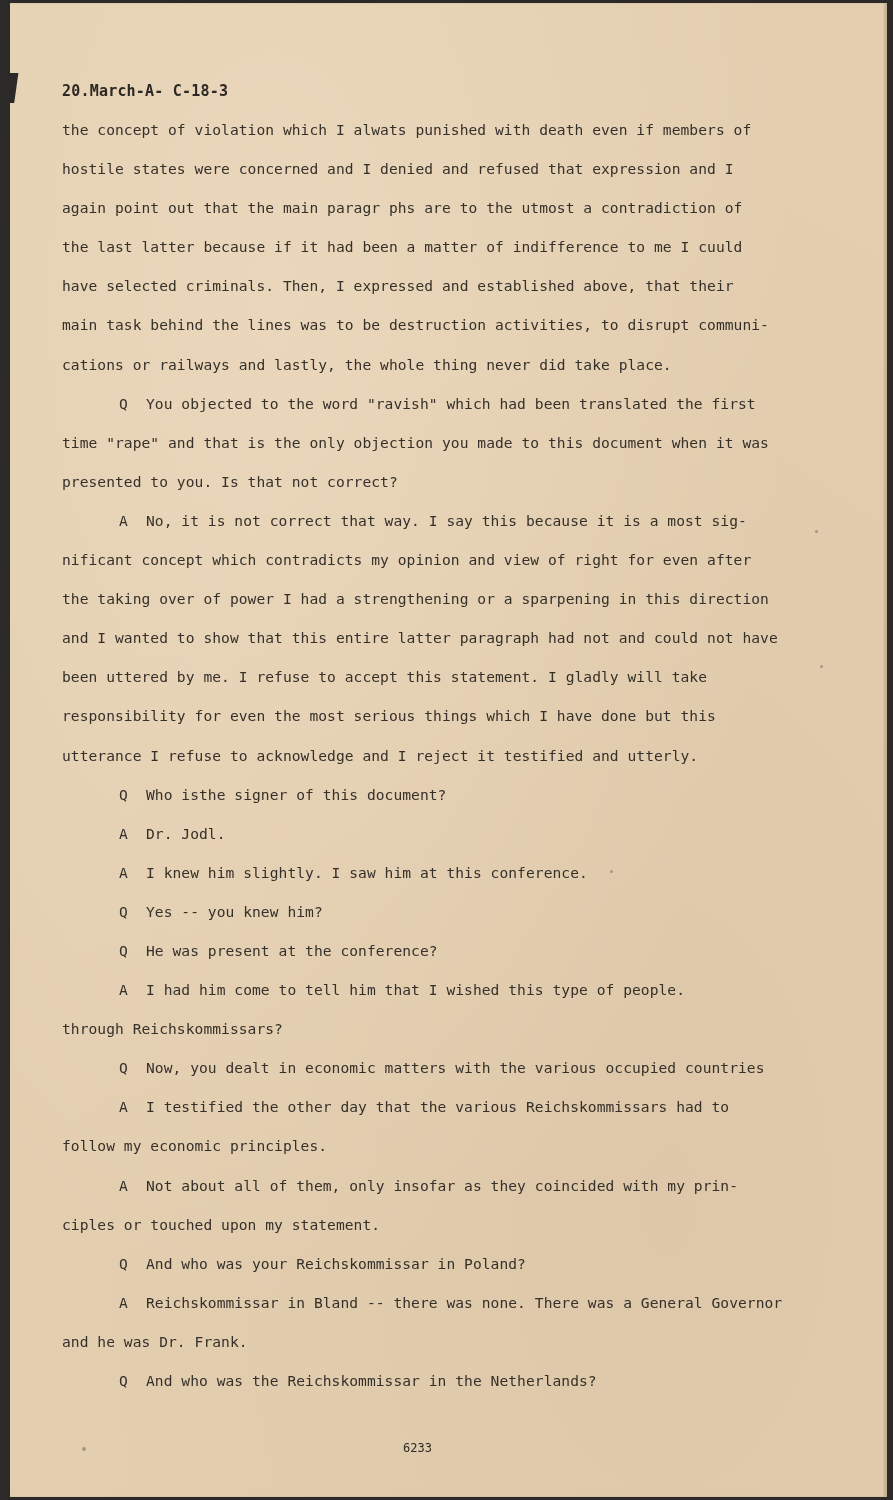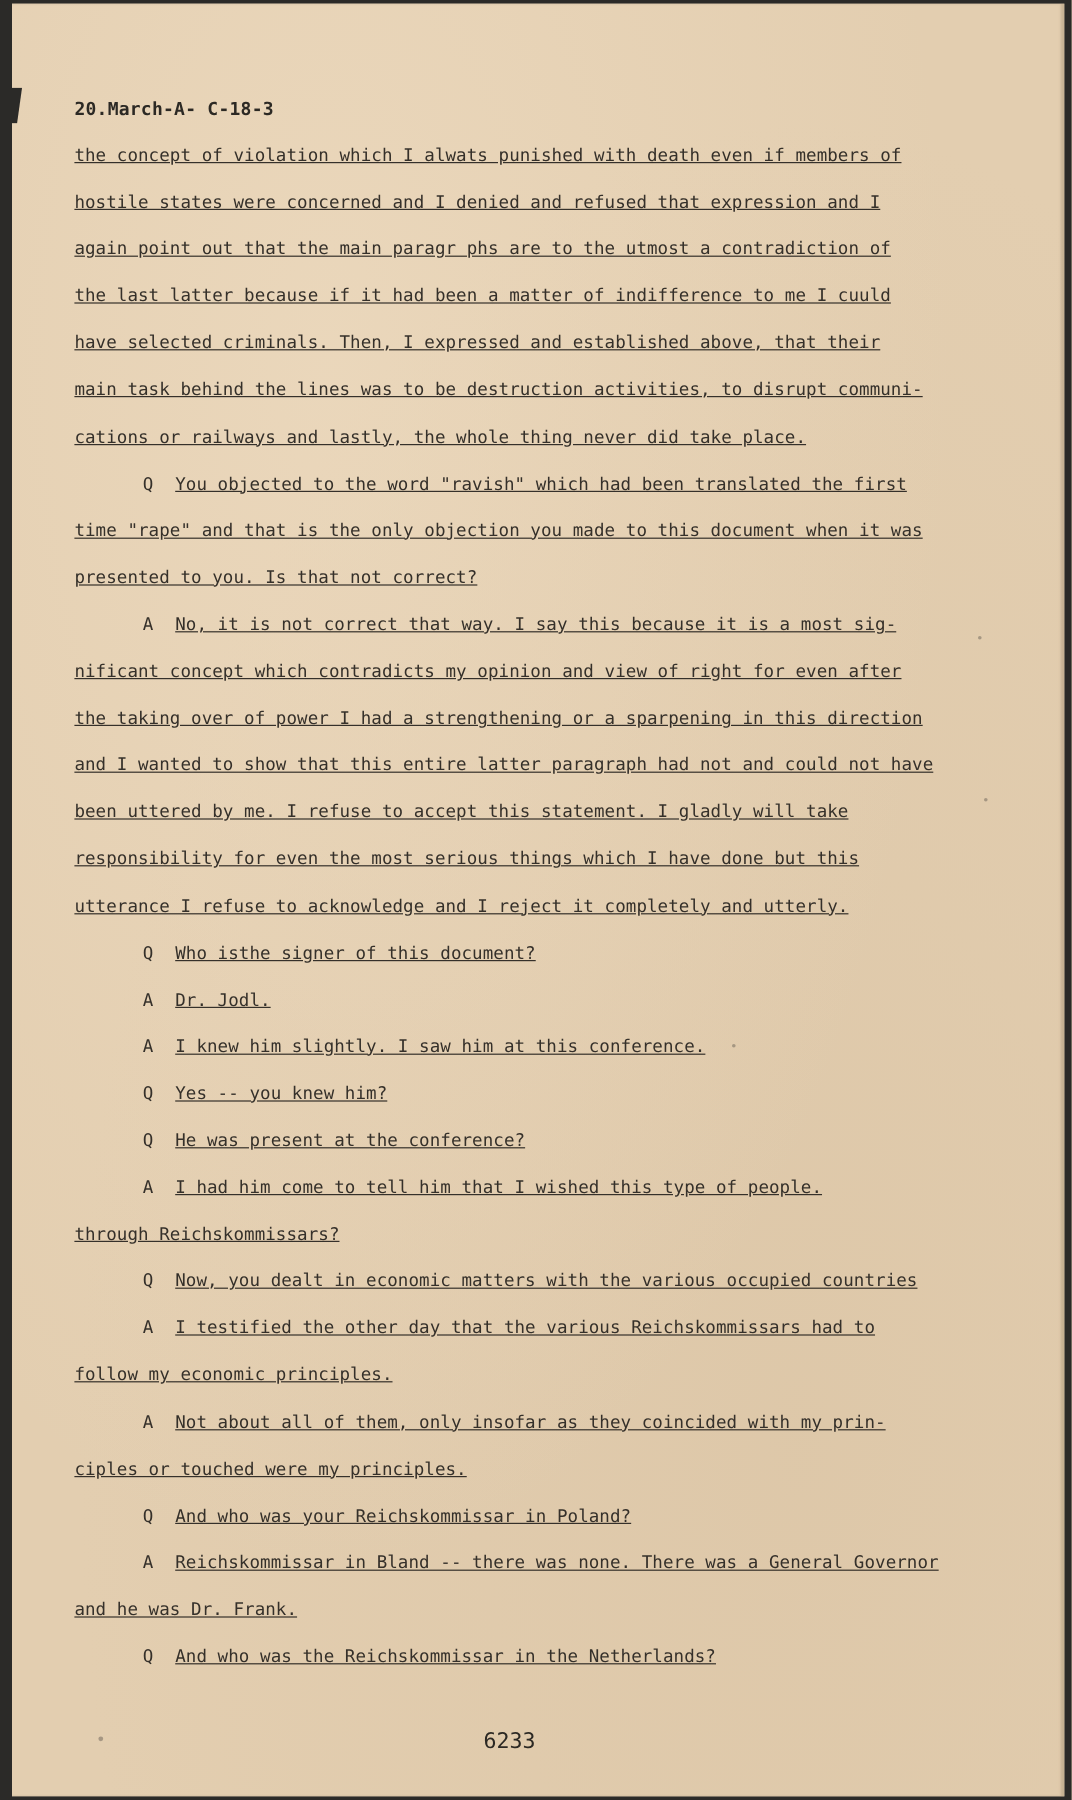--- a/index.html
+++ b/index.html
@@ -58,34 +58,33 @@
       top: 116px;
       width: 780px;
     }
     .line {
       height: 39.1px;
       line-height: 28px;
       font-size: 14.6px;
       color: #35302a;
       white-space: pre;
       letter-spacing: 0.05px;
-      text-decoration: underline;
     }
     .line.indent {
       padding-left: 57px;
     }
     .speaker {
       display: inline-block;
       width: 27px;
     }
     .page-number {
       position: absolute;
       left: 403px;
       top: 1441px;
-      font-size: 18px;
+      font-size: 12px;
       color: #2c2924;
     }
     .speck {
       position: absolute;
       background: #7d7366;
       border-radius: 50%;
       opacity: 0.6;
     }
   </style>
 </head>
@@ -108,33 +107,33 @@
     <div class="line"><span>cations or railways and lastly, the whole thing never did take place.</span></div>
     <div class="line indent"><span class="speaker">Q</span><span>You objected to the word "ravish" which had been translated the first</span></div>
     <div class="line"><span>time "rape" and that is the only objection you made to this document when it was</span></div>
     <div class="line"><span>presented to you. Is that not correct?</span></div>
     <div class="line indent"><span class="speaker">A</span><span>No, it is not correct that way. I say this because it is a most sig-</span></div>
     <div class="line"><span>nificant concept which contradicts my opinion and view of right for even after</span></div>
     <div class="line"><span>the taking over of power I had a strengthening or a sparpening in this direction</span></div>
     <div class="line"><span>and I wanted to show that this entire latter paragraph had not and could not have</span></div>
     <div class="line"><span>been uttered by me. I refuse to accept this statement. I gladly will take</span></div>
     <div class="line"><span>responsibility for even the most serious things which I have done but this</span></div>
-    <div class="line"><span>utterance I refuse to acknowledge and I reject it completely and utterly.</span></div>
+    <div class="line"><span>utterance I refuse to acknowledge and I reject it testified and utterly.</span></div>
     <div class="line indent"><span class="speaker">Q</span><span>Who isthe signer of this document?</span></div>
     <div class="line indent"><span class="speaker">A</span><span>Dr. Jodl.</span></div>
     <div class="line indent"><span class="speaker">A</span><span>I knew him slightly. I saw him at this conference.</span></div>
     <div class="line indent"><span class="speaker">Q</span><span>Yes -- you knew him?</span></div>
     <div class="line indent"><span class="speaker">Q</span><span>He was present at the conference?</span></div>
     <div class="line indent"><span class="speaker">A</span><span>I had him come to tell him that I wished this type of people.</span></div>
     <div class="line"><span>through Reichskommissars?</span></div>
     <div class="line indent"><span class="speaker">Q</span><span>Now, you dealt in economic matters with the various occupied countries</span></div>
     <div class="line indent"><span class="speaker">A</span><span>I testified the other day that the various Reichskommissars had to</span></div>
     <div class="line"><span>follow my economic principles.</span></div>
     <div class="line indent"><span class="speaker">A</span><span>Not about all of them, only insofar as they coincided with my prin-</span></div>
-    <div class="line"><span>ciples or touched were my principles.</span></div>
+    <div class="line"><span>ciples or touched upon my statement.</span></div>
     <div class="line indent"><span class="speaker">Q</span><span>And who was your Reichskommissar in Poland?</span></div>
     <div class="line indent"><span class="speaker">A</span><span>Reichskommissar in Bland -- there was none. There was a General Governor</span></div>
     <div class="line"><span>and he was Dr. Frank.</span></div>
     <div class="line indent"><span class="speaker">Q</span><span>And who was the Reichskommissar in the Netherlands?</span></div>
   </div>
 
 <div class="page-number">6233</div>
 
 <div class="speck" style="left:82px;top:1447px;width:4px;height:4px;"></div>
 <div class="speck" style="left:610px;top:870px;width:3px;height:3px;"></div>

